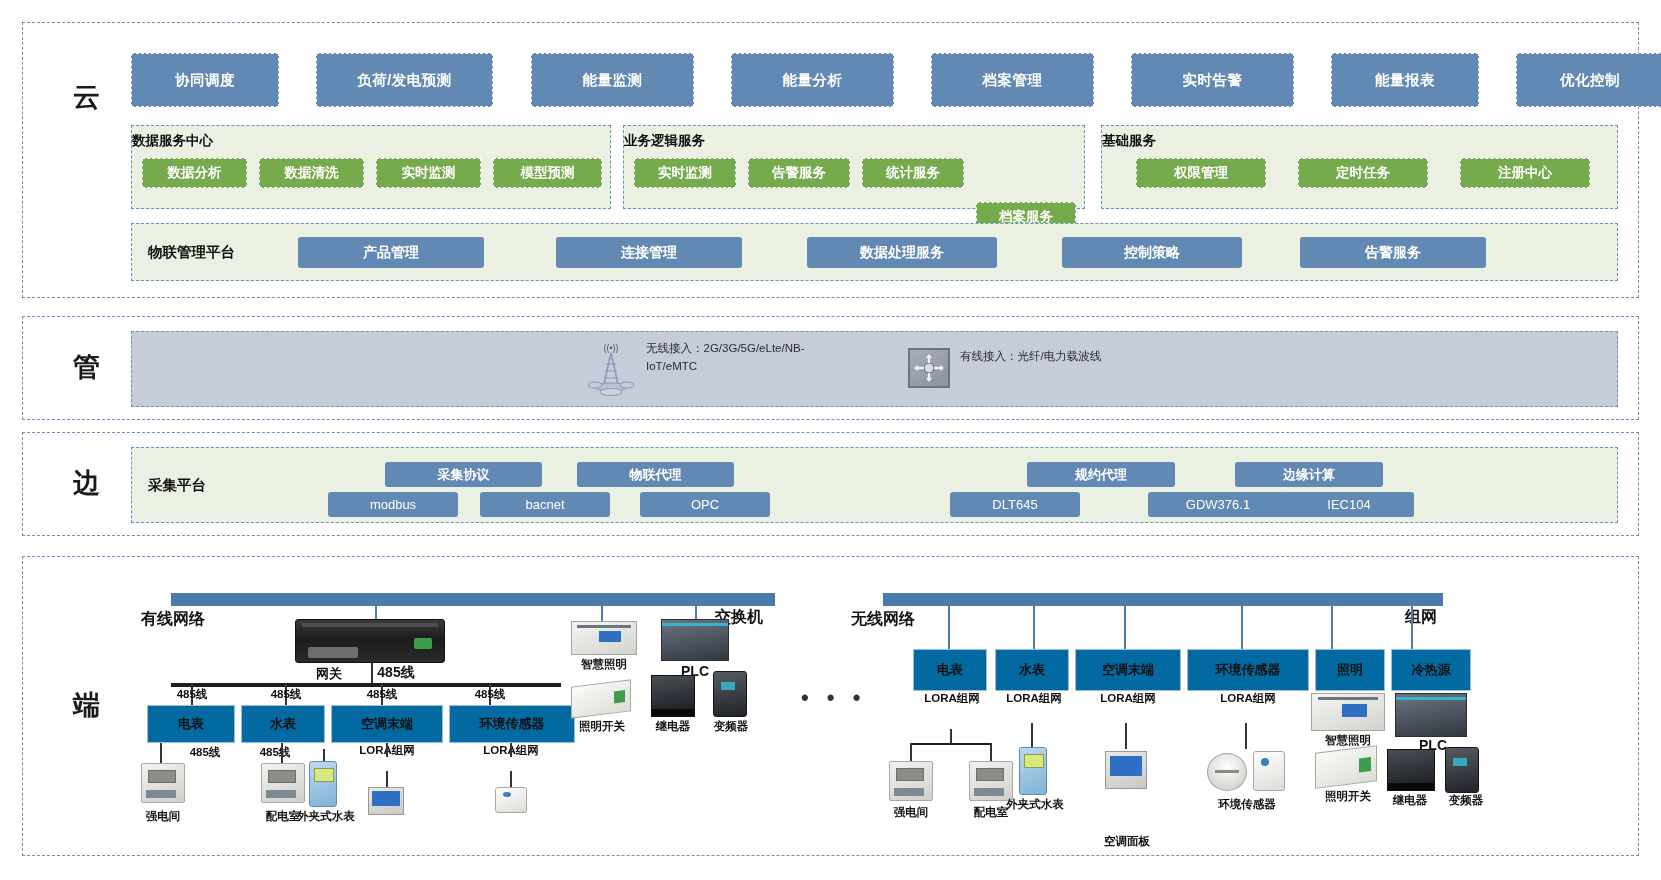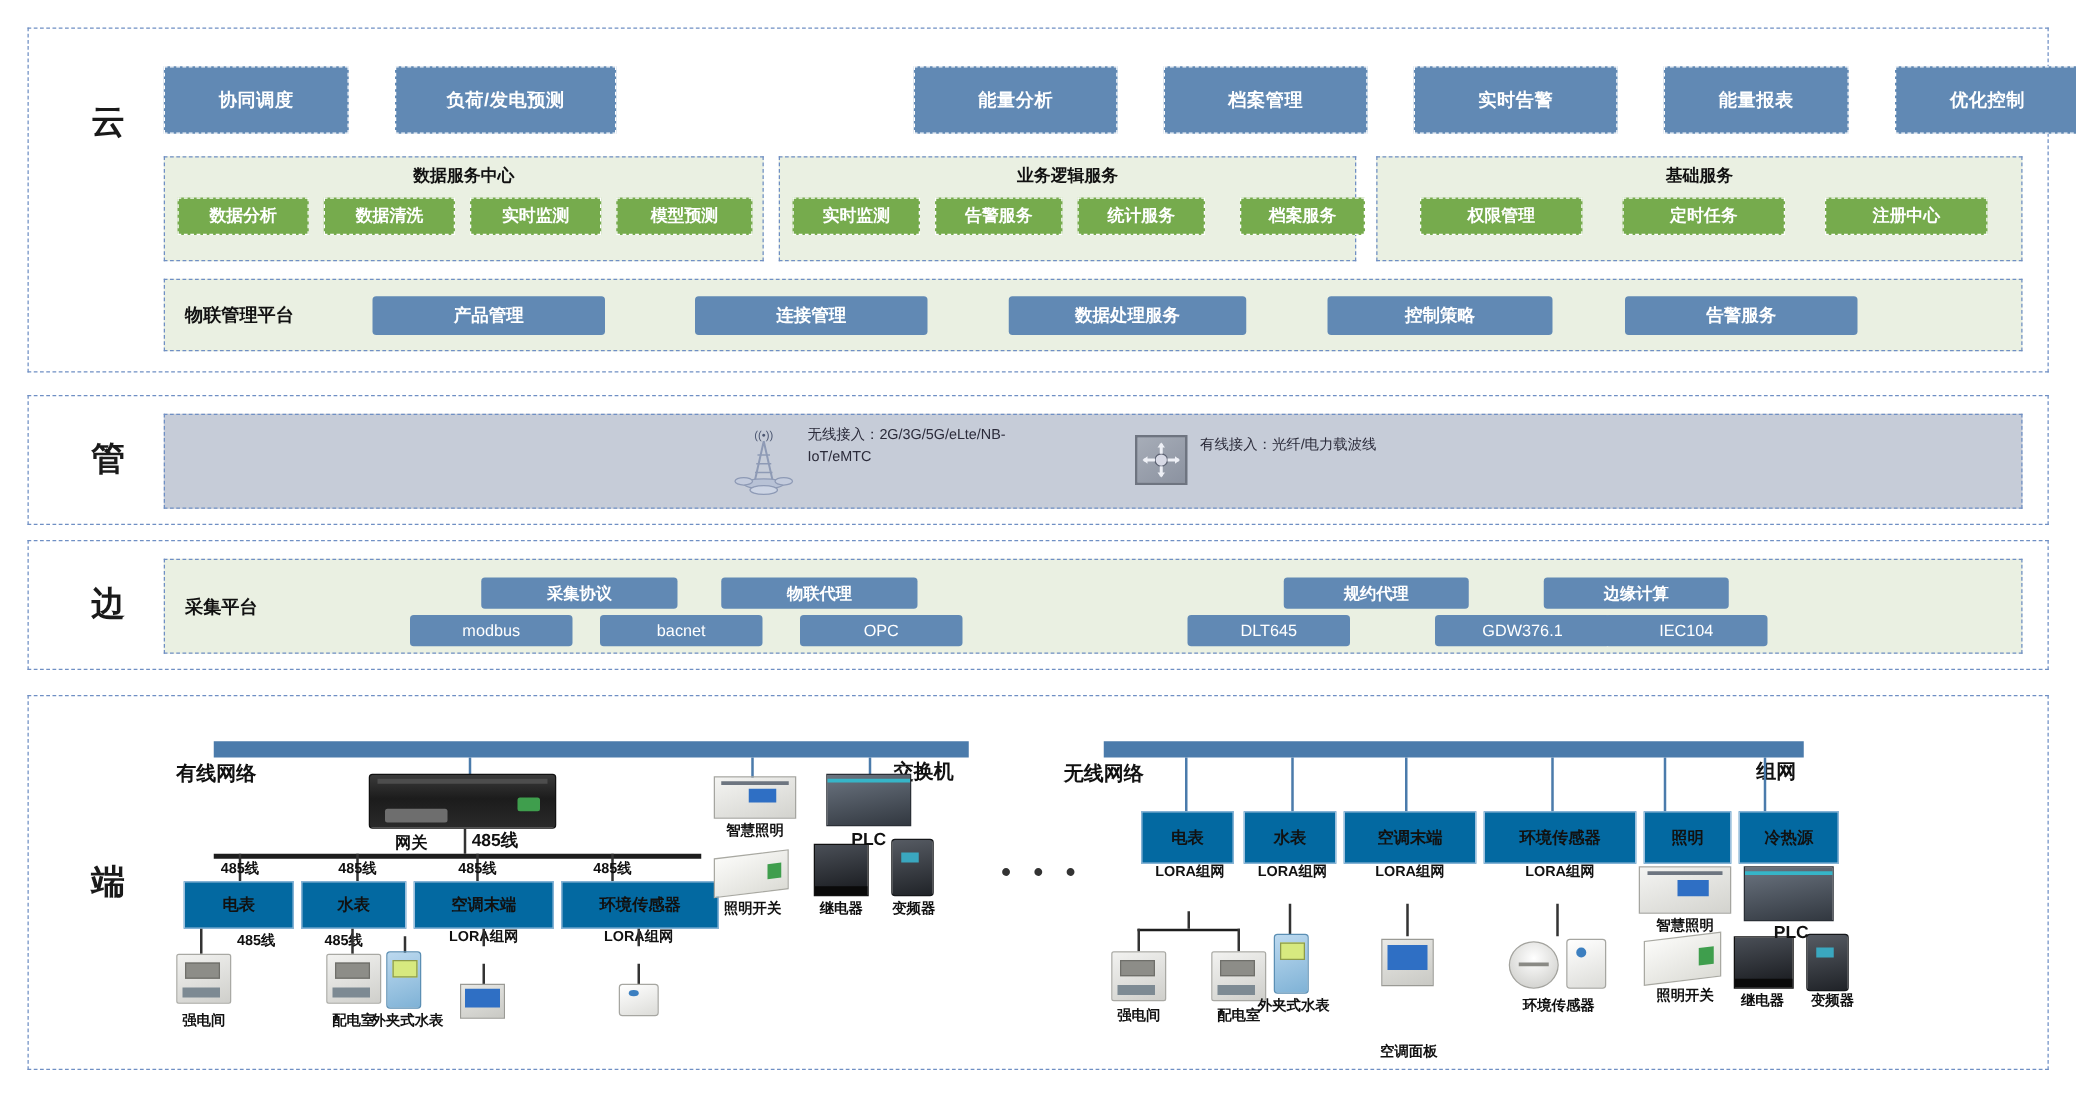--- a/index.html
+++ b/index.html
@@ -50,21 +50,21 @@
   .svc-group {
     position: absolute;
     top: 102px;
     height: 84px;
     background: #eaf0e2;
     border: 1.5px dashed #6f8fc4;
   }
   .svc-title {
     position: absolute;
     top: 6px; left: 0; right: 0;
-    text-align: center;
+    text-align: left;
     font-size: 13.5px;
     font-weight: bold;
     color: #111;
   }
   .svc-chip {
     position: absolute;
     top: 32px;
     height: 30px;
     background: #76ab4d;
     border: 1.5px dashed #ffffff;
@@ -312,41 +312,42 @@
 <body>
 
 <div id="page">
 
   <div class="layer" id="cloud">
     <div class="layer-label" style="top:56px;">云</div>
 
     <div class="app-row">
       <div class="app-box" style="left:0px;   width:148px;">协同调度</div>
       <div class="app-box" style="left:185px; width:177px;">负荷/发电预测</div>
+      <div class="app-box" style="left:400px; width:163px;">能量监测</div>
       <div class="app-box" style="left:800px; width:163px;">档案管理</div>
       <div class="app-box" style="left:600px; width:163px;">能量分析</div>
       <div class="app-box" style="left:1000px;width:163px;">实时告警</div>
       <div class="app-box" style="left:1200px;width:148px;">能量报表</div>
       <div class="app-box" style="left:1385px;width:148px;">优化控制</div>
     </div>
 
     <div class="svc-group" style="left:108px; width:480px;">
       <div class="svc-title">数据服务中心</div>
       <div class="svc-chip" style="left:10px;  width:105px;">数据分析</div>
       <div class="svc-chip" style="left:127px; width:105px;">数据清洗</div>
       <div class="svc-chip" style="left:244px; width:105px;">实时监测</div>
       <div class="svc-chip" style="left:361px; width:109px;">模型预测</div>
     </div>
 
     <div class="svc-group" style="left:600px; width:462px;">
       <div class="svc-title">业务逻辑服务</div>
       <div class="svc-chip" style="left:10px;  width:102px;">实时监测</div>
       <div class="svc-chip" style="left:124px; width:102px;">告警服务</div>
       <div class="svc-chip" style="left:238px; width:102px;">统计服务</div>
-      <div class="svc-chip" style="left:368px; width:100px;">档案服务</div>
+      <div class="svc-chip" style="left:352px; width:100px;margin-top:44px;">档案服务</div>
     </div>
 
     <div class="svc-group" style="left:1078px; width:517px;">
       <div class="svc-title">基础服务</div>
       <div class="svc-chip" style="left:34px;  width:130px;">权限管理</div>
       <div class="svc-chip" style="left:196px; width:130px;">定时任务</div>
       <div class="svc-chip" style="left:358px; width:130px;">注册中心</div>
     </div>
 
     <div id="iot-band">

